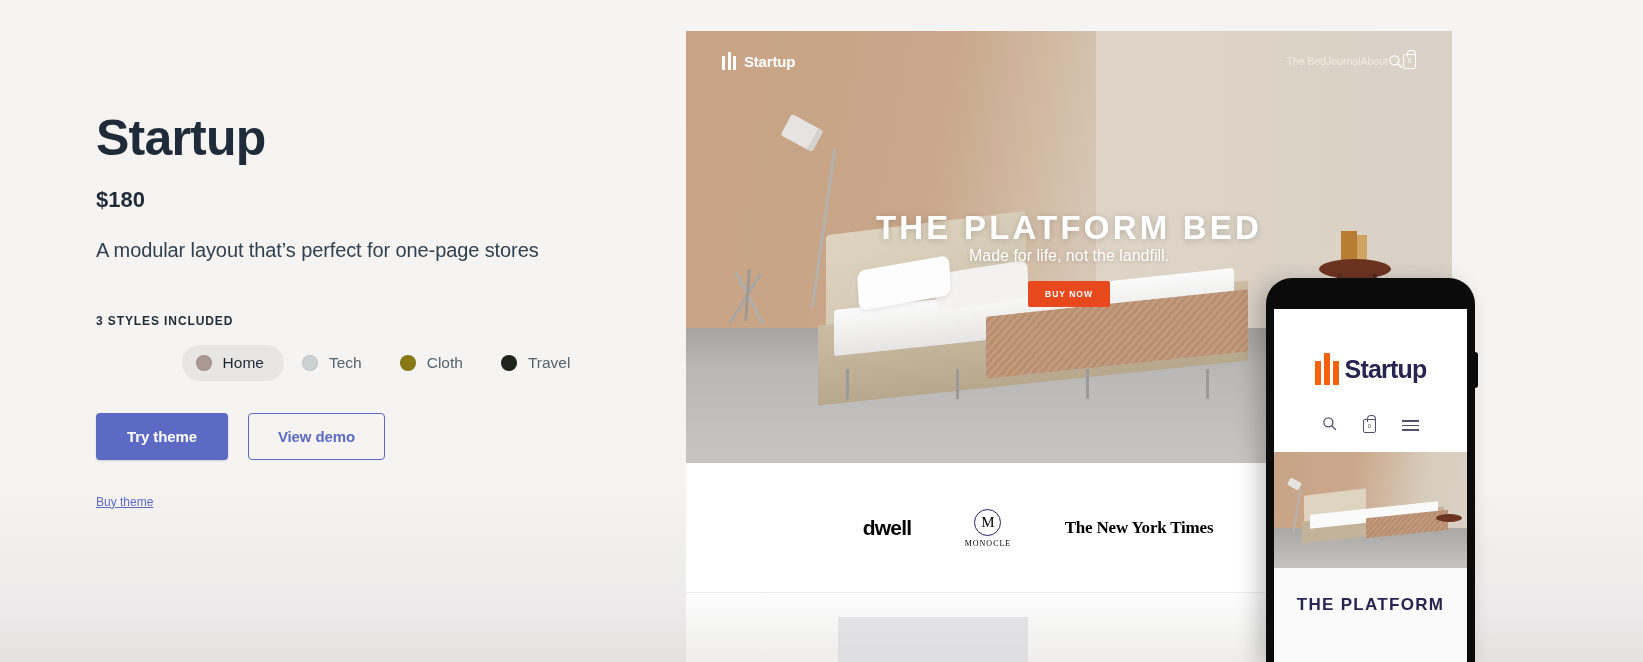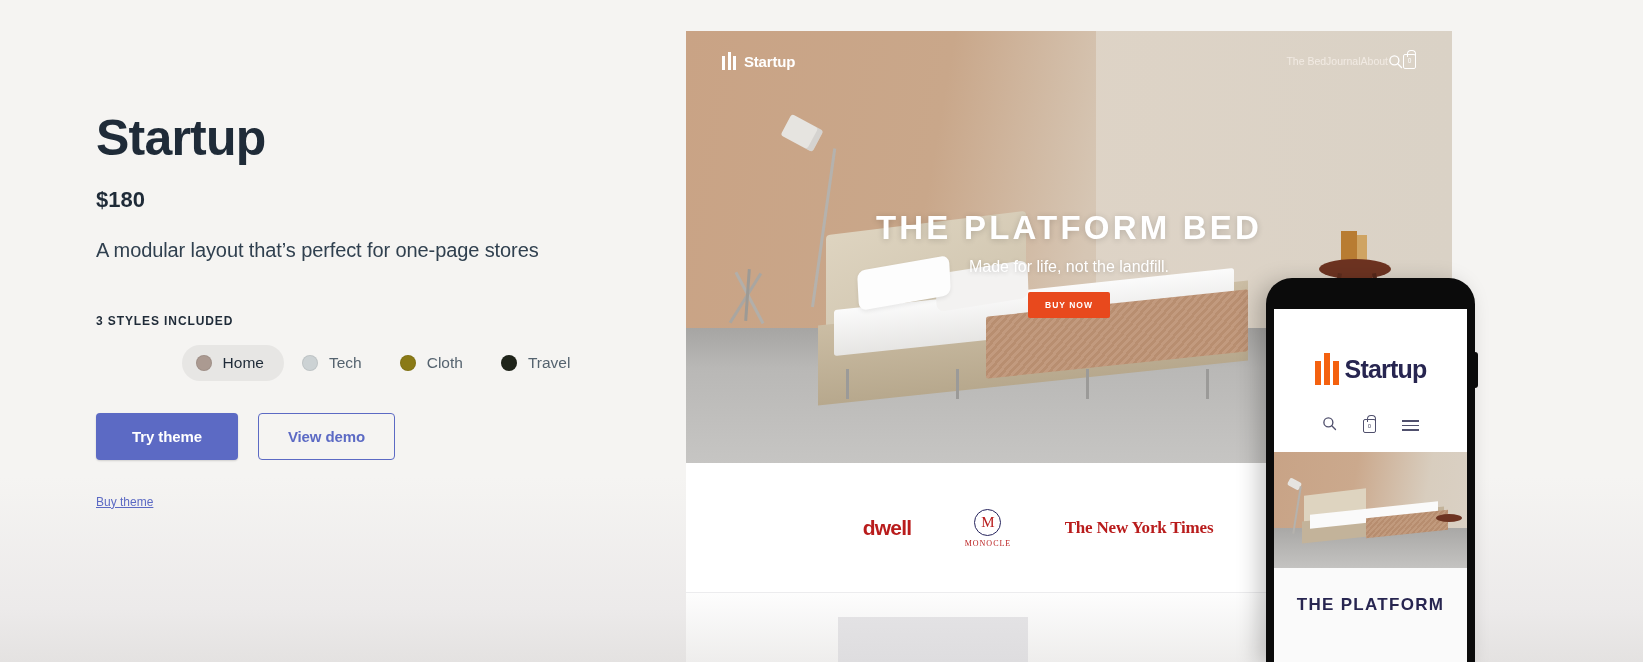--- a/index.html
+++ b/index.html
@@ -42,21 +42,21 @@
   .style-chip .nm { font-size:15.5px; color:#55636f; }
   .style-chip.active .nm { color:#1f2b38; }
 
   .btn-row { display:flex; gap:20px; margin-top:32px; }
   .btn {
     font-size:15px; font-weight:bold; border-radius:4px;
     display:flex; align-items:center; justify-content:center;
     cursor:pointer; letter-spacing:-0.1px;
   }
   .btn-primary {
-    background:#5c6ac4; color:#fff; width:142px; height:47px;
+    background:#5c6ac4; color:#fff; width:132px; height:47px;
     box-shadow:0 1px 2px rgba(0,0,0,.15);
   }
   .btn-outline {
     background:transparent; color:#5c6ac4; width:137px; height:47px;
     border:1.6px solid #5c6ac4;
   }
   .buy-link {
     display:inline-block; margin-top:35px; font-size:12px;
     color:#5c6ac4; text-decoration:underline; cursor:pointer;
   }
@@ -156,35 +156,35 @@
     border:1.6px solid #fff; border-bottom:none; border-radius:4px 4px 0 0;
   }
   .bag span { font-size:6.5px; color:#fff; line-height:1; }
 
   
   .hero-copy { position:absolute; left:0; top:178px; width:766px; text-align:center; z-index:4; }
   .hero-title {
     color:#fff; font-size:33px; font-weight:bold; letter-spacing:3.2px;
     text-shadow:0 1px 6px rgba(0,0,0,.18);
   }
-  .hero-sub { color:#fff; font-size:16px; margin-top:11px; text-shadow:0 1px 5px rgba(0,0,0,.2); }
+  .hero-sub { color:#fff; font-size:16px; text-shadow:0 1px 5px rgba(0,0,0,.2); }
   .hero-cta {
     display:inline-flex; align-items:center; justify-content:center;
     margin-top:16px; background:#e8491d; color:#fff;
     font-size:8.5px; font-weight:bold; letter-spacing:1px;
     padding:8px 17px; border-radius:2px; cursor:pointer;
   }
 
   
   .press {
     position:relative; width:766px; height:130px; background:#fff;
     display:flex; align-items:center; justify-content:space-around;
     padding:0 140px 0 150px;
   }
-  .press-item { color:#b91c1c; display:flex; align-items:center; justify-content:center; }
+  .press-item { color:#000000; display:flex; align-items:center; justify-content:center; }
   .dwell { font-size:21px; font-weight:bold; letter-spacing:-0.8px; }
   .monocle { display:flex; flex-direction:column; align-items:center; gap:3px; }
   .monocle-ring {
     width:27px; height:27px; border:1.4px solid #25235c; border-radius:50%;
     display:flex; align-items:center; justify-content:center;
     font-family:"Liberation Serif", serif; font-size:15px;
   }
   .monocle-txt { font-family:"Liberation Serif", serif; font-size:8px; letter-spacing:1px; }
   .nyt { font-family:"Liberation Serif", serif; font-size:17px; font-weight:bold; letter-spacing:-0.2px; }
   .glogo { font-size:25px; font-weight:bold; letter-spacing:-1px; }

